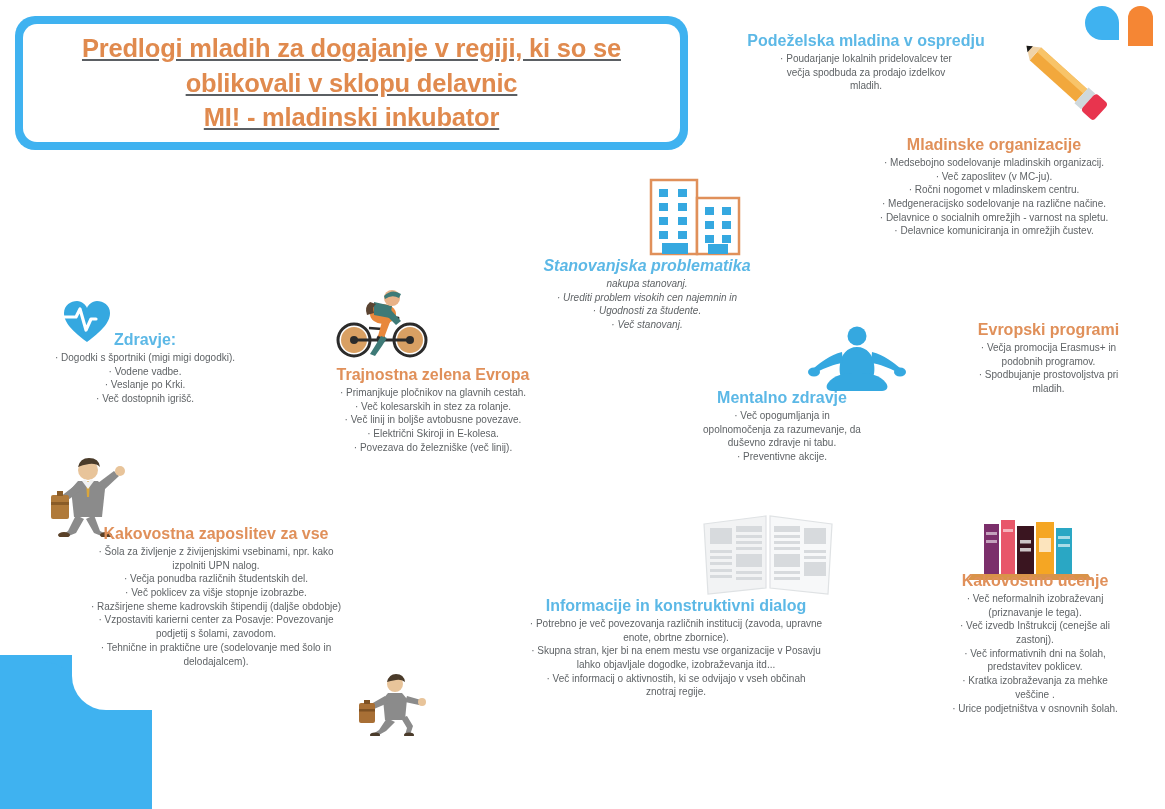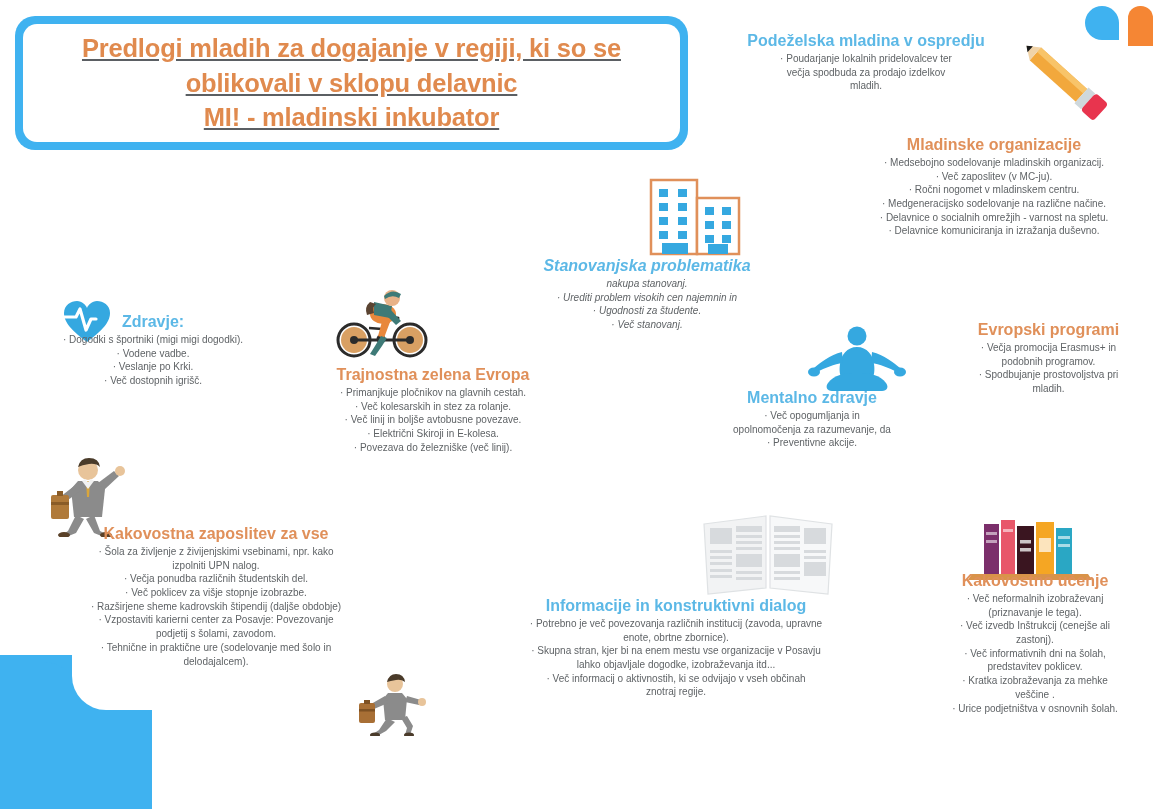--- a/index.html
+++ b/index.html
@@ -270,63 +270,64 @@
   </div>
 
   <div class="block" style="left:826px;top:135px;width:336px;">
     <div class="bh orange">Mladinske organizacije</div>
     <div class="bl">
       <div>· Medsebojno sodelovanje mladinskih organizacij.</div>
       <div>· Več zaposlitev (v MC-ju).</div>
       <div>· Ročni nogomet v mladinskem centru.</div>
       <div>· Medgeneracijsko sodelovanje na različne načine.</div>
       <div>· Delavnice o socialnih omrežjih - varnost na spletu.</div>
-      <div>· Delavnice komuniciranja in izražanja duševno.</div>
+      <div>· Delavnice komuniciranja in omrežjih čustev.</div>
     </div>
   </div>
 
   <div class="block" style="left:10px;top:173px;width:500px;">
   </div>
 
   <div class="block" style="left:502px;top:256px;width:290px;font-style:italic;">
     <div class="bh blue">Stanovanjska problematika</div>
     <div class="bl">
       <div>nakupa stanovanj.</div>
       <div>· Urediti problem visokih cen najemnin in</div>
       <div>· Ugodnosti za študente.</div>
       <div>· Več stanovanj.</div>
     </div>
   </div>
 
-  <div class="block" style="left:0px;top:312px;width:290px;padding-left:8px;">
+  <div class="block" style="left:0px;top:330px;width:290px;">
     <div class="bh blue">Zdravje:</div>
     <div class="bl">
       <div>· Dogodki s športniki (migi migi dogodki).</div>
       <div>· Vodene vadbe.</div>
       <div>· Veslanje po Krki.</div>
       <div>· Več dostopnih igrišč.</div>
     </div>
   </div>
 
   <div class="block" style="left:288px;top:365px;width:290px;">
     <div class="bh orange">Trajnostna zelena Evropa</div>
     <div class="bl">
       <div>· Primanjkuje pločnikov na glavnih cestah.</div>
       <div>· Več kolesarskih in stez za rolanje.</div>
       <div>· Več linij in boljše avtobusne povezave.</div>
       <div>· Električni Skiroji in E-kolesa.</div>
       <div>· Povezava do železniške (več linij).</div>
     </div>
   </div>
 
-  <div class="block" style="left:682px;top:388px;width:260px;">
+  <div class="block" style="left:652px;top:388px;width:260px;">
     <div class="bh blue">Mentalno zdravje</div>
     <div class="bl">
       <div>· Več opogumljanja in</div>
       <div>opolnomočenja za razumevanje, da</div>
+      <div>duševno zdravje ni tabu.</div>
       <div>· Preventivne akcije.</div>
     </div>
   </div>
 
   <div class="block" style="left:932px;top:320px;width:233px;">
     <div class="bh orange">Evropski programi</div>
     <div class="bl">
       <div>· Večja promocija Erasmus+ in</div>
       <div>podobnih programov.</div>
       <div>· Spodbujanje prostovoljstva pri</div>

